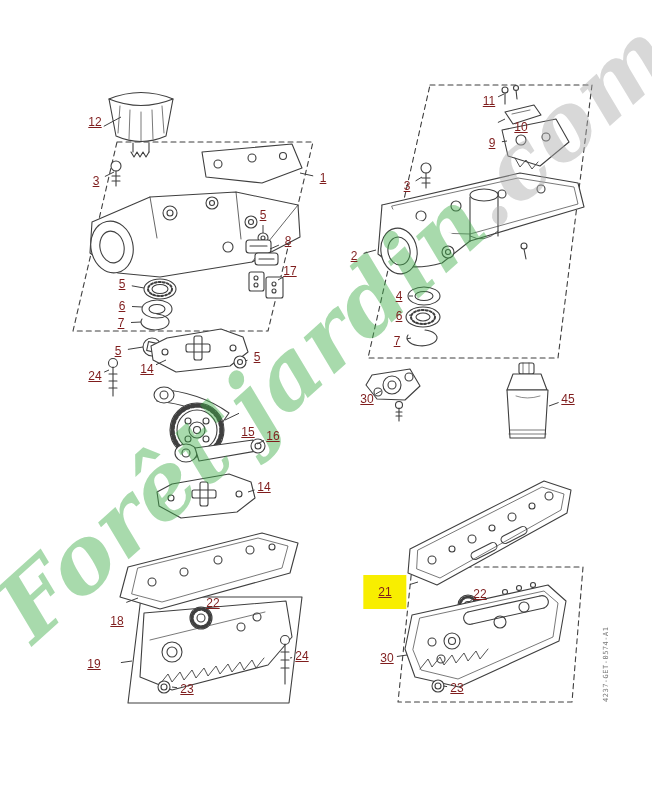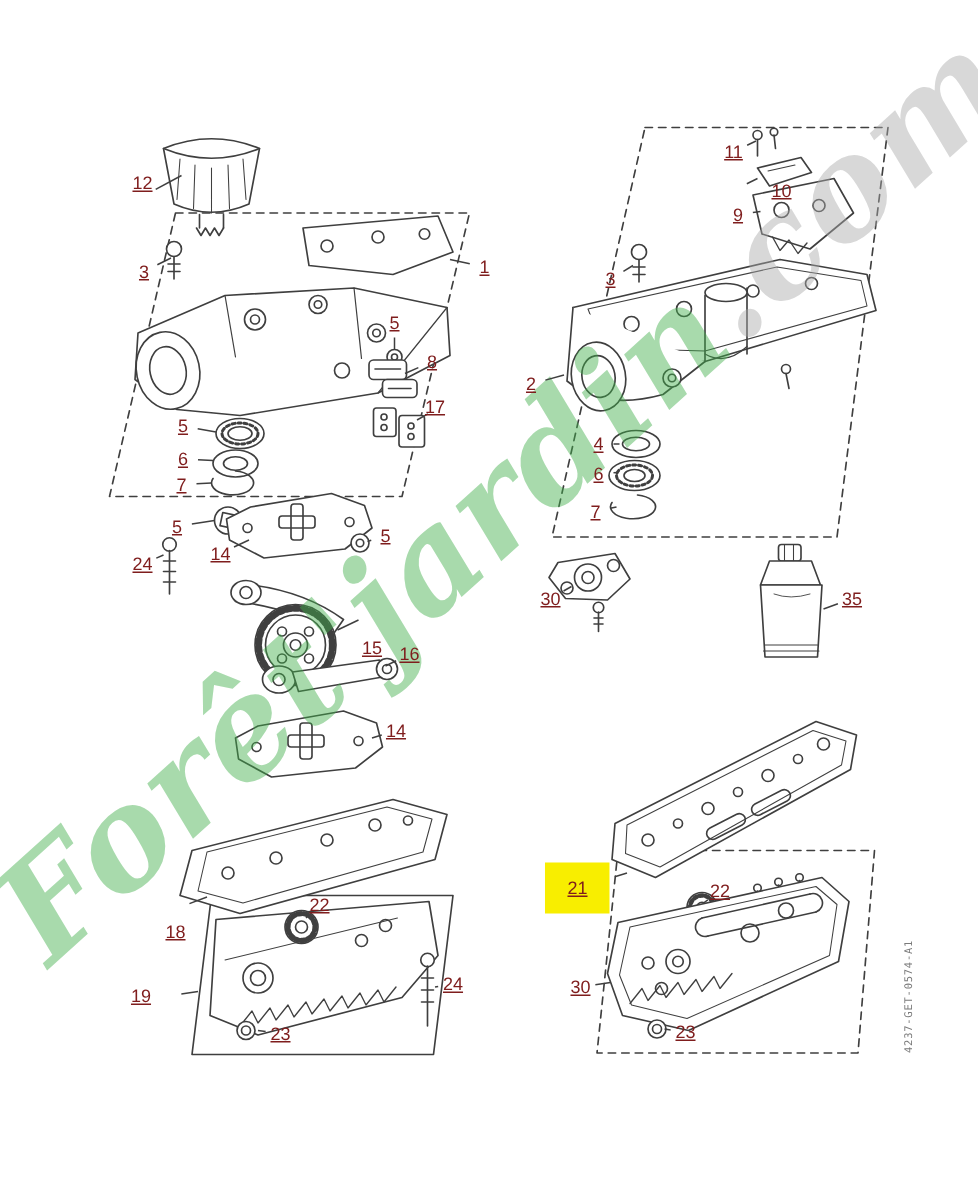--- a/index.html
+++ b/index.html
@@ -381,21 +381,21 @@
       <div class="callout" style="left: 302px; top: 656px;">24</div>
       <div class="callout" style="left: 489px; top: 101px;">11</div>
       <div class="callout" style="left: 489px; top: 127px; margin-left: 32px;">10</div>
       <div class="callout" style="left: 492px; top: 143px;">9</div>
       <div class="callout" style="left: 407px; top: 186px;">3</div>
       <div class="callout" style="left: 354px; top: 256px;">2</div>
       <div class="callout" style="left: 399px; top: 296px;">4</div>
       <div class="callout" style="left: 399px; top: 316px;">6</div>
       <div class="callout" style="left: 397px; top: 341px;">7</div>
       <div class="callout" style="left: 367px; top: 399px;">30</div>
-      <div class="callout" style="left: 568px; top: 399px;">35</div>
+      <div class="callout" style="left: 568px; top: 399px;">45</div>
       <div class="callout highlighted" style="left: 385px; top: 592px;">21</div>
       <div class="callout" style="left: 480px; top: 594px;">22</div>
       <div class="callout" style="left: 387px; top: 658px;">30</div>
       <div class="callout" style="left: 457px; top: 688px;">23</div>
     </div>
 
   <div class="doc-code">4237-GET-0574-A1</div>
 
 </div>
 

